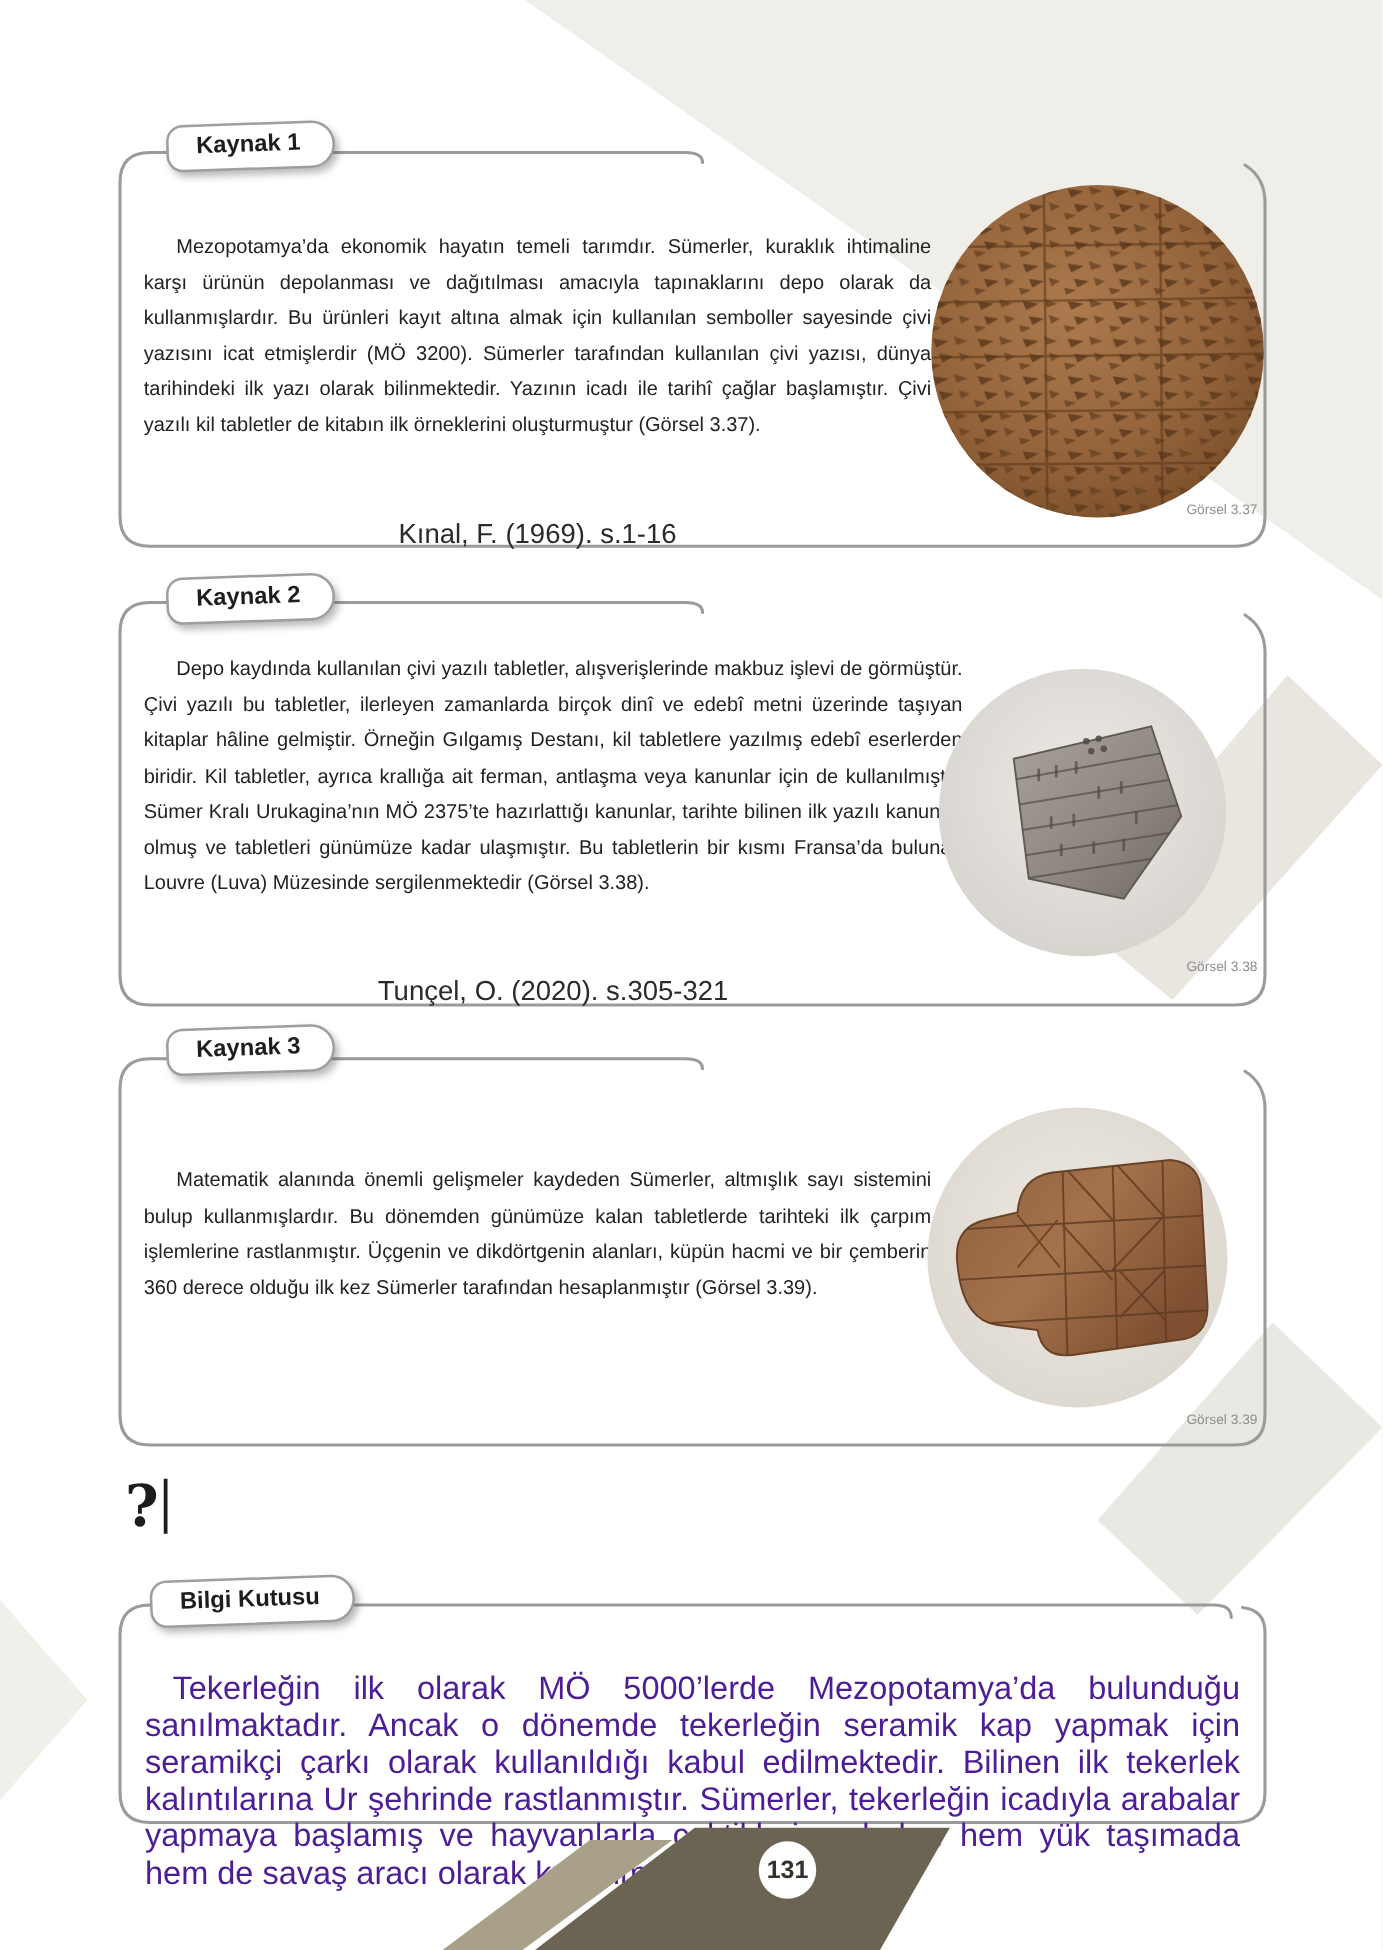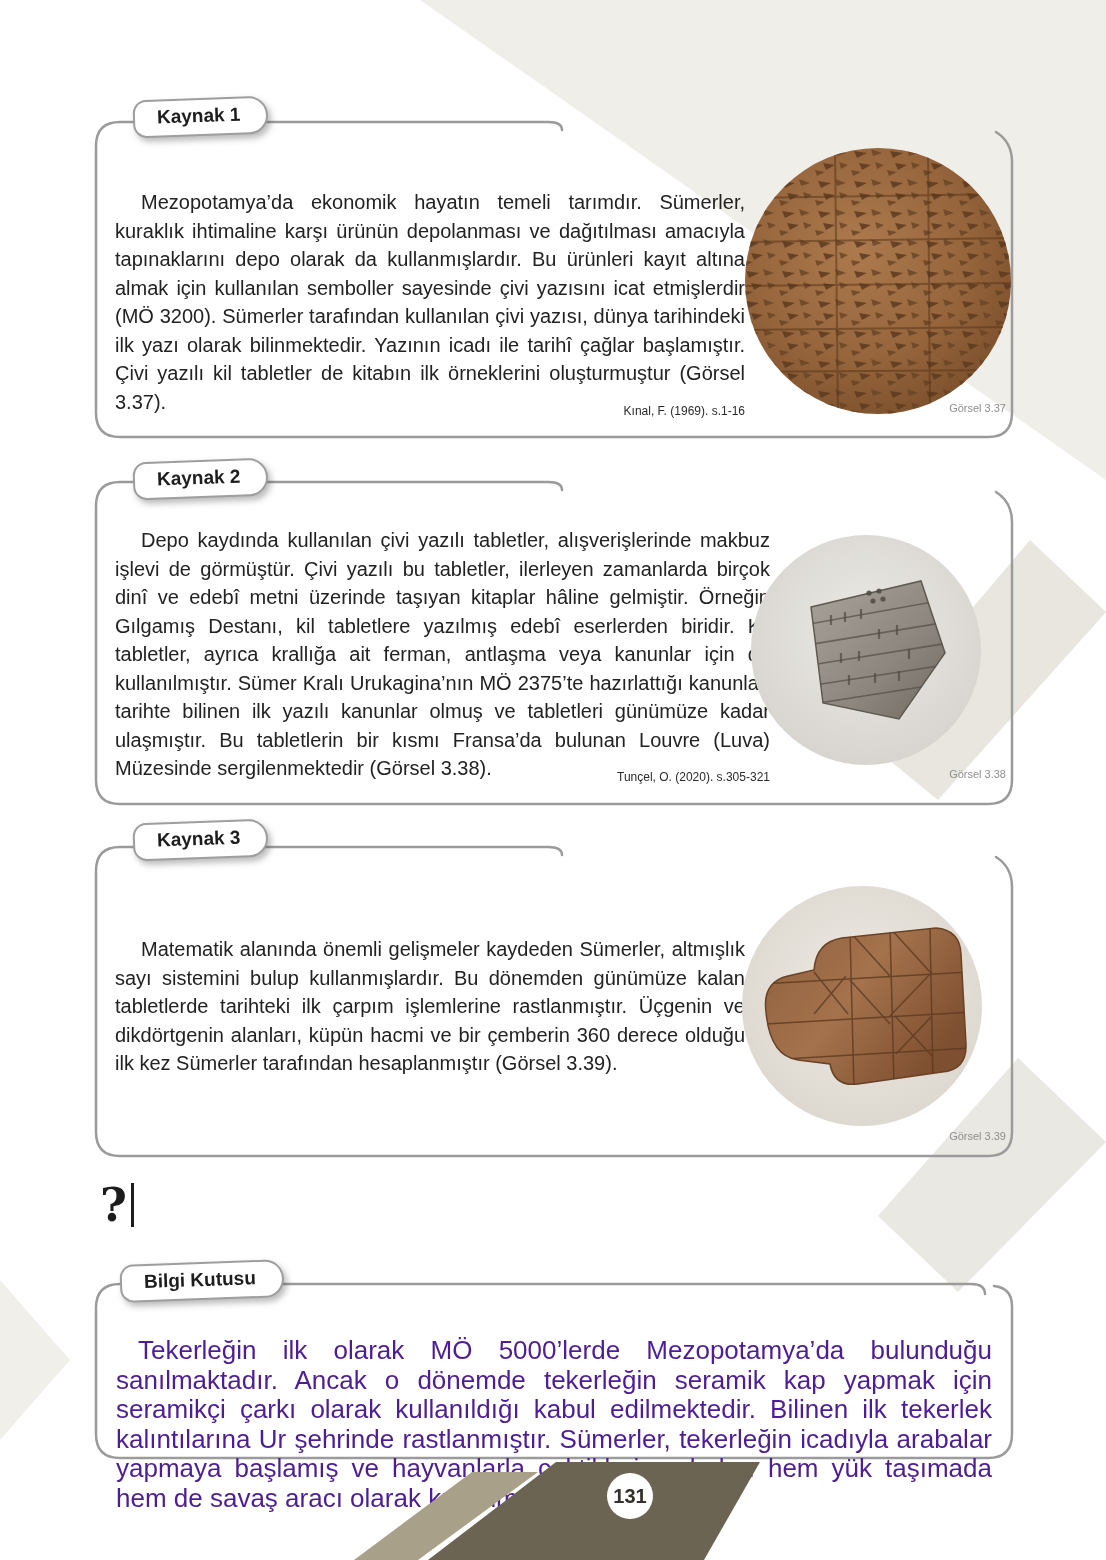--- a/index.html
+++ b/index.html
@@ -29,28 +29,28 @@
     font-weight: bold; font-size: 19px; color: #1d1d1d;
     box-shadow: 3px 4px 6px rgba(60,60,60,0.35);
     transform: rotate(-2deg);
     white-space: nowrap;
   }
 
   .body-text {
     position: absolute;
     text-align: justify;
     text-indent: 26px;
-    font-size: 20px;
+    font-size: 16px;
     line-height: 28.5px;
     color: #222222;
   }
   .citation {
     position: absolute;
-    text-align: right;
-    font-size: 12px;
+    text-align: center;
+    font-size: 22px;
     color: #2a2a2a;
   }
   .circle-figure { position: absolute; margin: 0; padding: 0; }
   .img-caption {
     position: absolute; right: 10px;
     font-size: 11px; color: #8e8e8e;
   }
 
   .question-row {
     position: absolute; left: 100px; top: 1180px; width: 916px;

